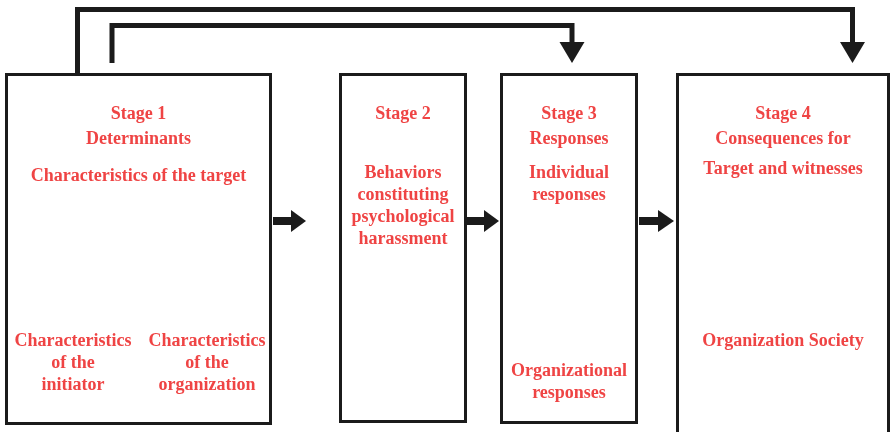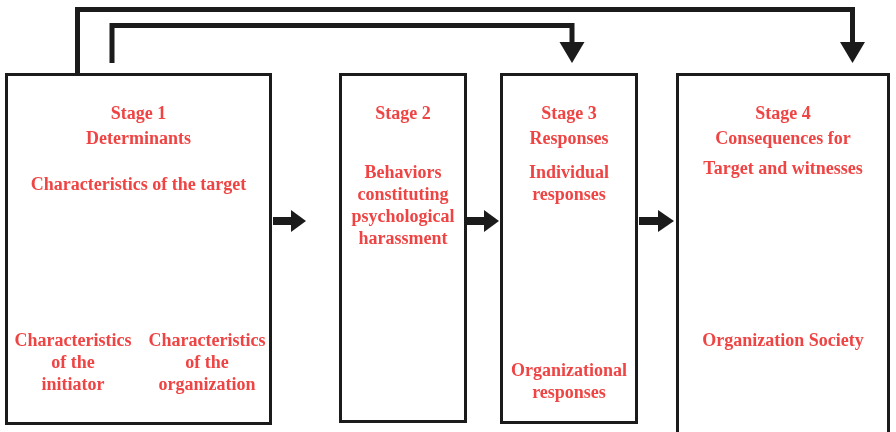--- a/index.html
+++ b/index.html
@@ -72,21 +72,21 @@
     <line x1="570" y1="232" x2="570" y2="286" stroke="#1b1b1b" stroke-width="3.5" marker-start="url(#ah)" marker-end="url(#ah)"></line>
 
     <line x1="762" y1="221" x2="748" y2="269" stroke="#1b1b1b" stroke-width="3.5" marker-start="url(#ah)" marker-end="url(#ah)"></line>
     <line x1="825" y1="221" x2="834" y2="269" stroke="#1b1b1b" stroke-width="3.5" marker-start="url(#ah)" marker-end="url(#ah)"></line>
     <line x1="754" y1="298" x2="829" y2="298" stroke="#1b1b1b" stroke-width="3.5" marker-start="url(#ah)" marker-end="url(#ah)"></line>
   </svg>
 
   <div class="box" style="left:5px;top:73px;width:267px;height:352px;">
     <div class="txt title">Stage 1
 Determinants</div>
-    <div class="txt body" style="top:97px;">Characteristics of the target</div>
+    <div class="txt body" style="top:88px;">Characteristics of the target</div>
     <div class="txt body" style="top:253px;left:0;width:130px;right:auto;">Characteristics
 of the
 initiator</div>
     <div class="txt body" style="top:253px;left:130px;width:138px;right:auto;">Characteristics
 of the
 organization</div>
   </div>
 
   <div class="box" style="left:307px;top:73px;width:128px;height:350px;margin-left:32px;">
     <div class="txt title">Stage 2</div>

